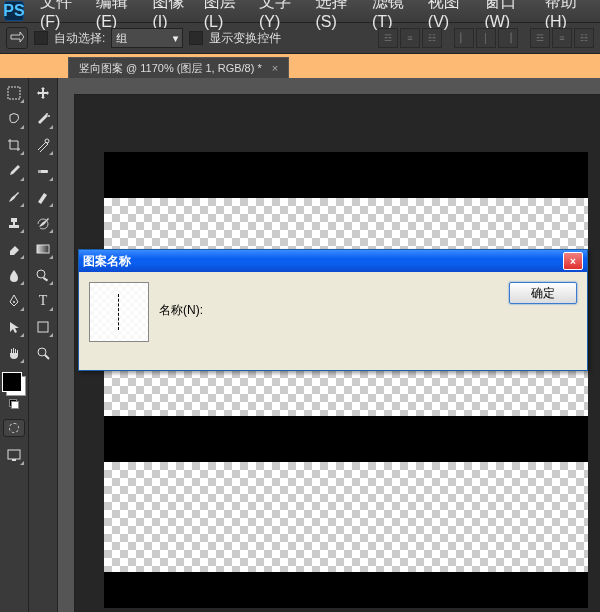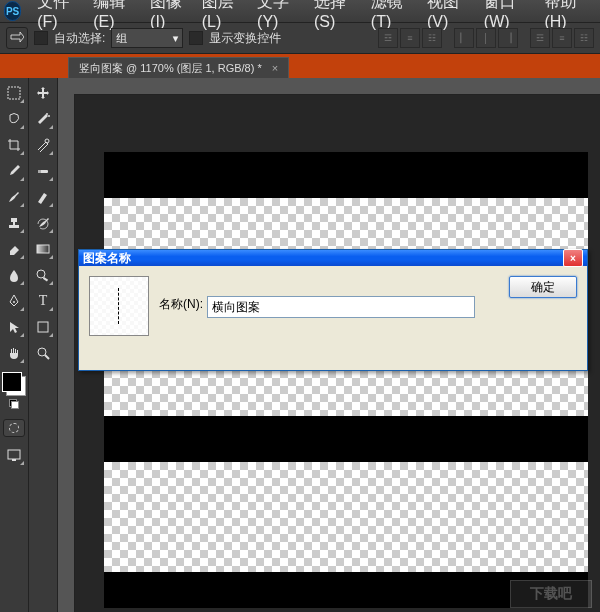--- a/index.html
+++ b/index.html
@@ -1,30 +1,30 @@
 <!DOCTYPE html>
 <html><head>
 <meta charset="utf-8">
 <style>
   html,body{margin:0;padding:0;width:600px;height:612px;overflow:hidden;background:#444;font-family:"Microsoft YaHei",SimSun,Arial,sans-serif;font-size:12px;color:#e6e6e6}
   
   .menubar{height:22px;background:linear-gradient(#4a4a4a,#3b3b3b);display:flex;align-items:center;padding:0 4px}
-  .ps-logo{width:18px;height:18px;margin-right:10px;background:#0a2a4a;border:1px solid #0a4a8a;border-radius:10px;display:flex;align-items:center;justify-content:center;font-weight:bold;font-size:10px;color:#4fc3ff}
+  .ps-logo{width:18px;height:18px;margin-right:10px;background:#0a2a4a;border:1px solid #0a4a8a;border-radius:3px;display:flex;align-items:center;justify-content:center;font-weight:bold;font-size:16px;color:#4fc3ff}
   .menu-item{padding:0 6px;font-size:16px;color:#e6e6e6;cursor:default}
   
   .optbar{height:30px;background:#3c3c3c;border-top:1px solid #222;border-bottom:1px solid #222;display:flex;align-items:center;padding:0 6px;gap:6px}
   .tool-ind{width:20px;height:20px;border:1px solid #222;border-radius:3px;display:flex;align-items:center;justify-content:center;color:#eee;font-size:11px}
   .cb{width:12px;height:12px;border:1px solid #222;background:#2a2a2a;display:inline-block}
   .label{color:#ddd}
   .select{width:62px;height:18px;background:#4a4a4a;border:1px solid #222;color:#eee;font-size:11px;padding:0 4px;display:flex;align-items:center;justify-content:space-between}
   .align-group{margin-left:auto;display:flex;gap:12px}
   .align-cluster{display:flex;gap:2px}
   .align-btn{width:18px;height:18px;border:1px solid #2a2a2a;background:#3a3a3a;display:flex;align-items:center;justify-content:center;color:#777;font-size:9px}
   
-  .tabbar{height:24px;background:#c2410c;display:flex;align-items:flex-end;padding-left:68px}
+  .tabbar{height:24px;background:#fdba74;display:flex;align-items:flex-end;padding-left:68px}
   .tab{height:20px;background:#424242;color:#ddd;font-size:11px;display:flex;align-items:center;padding:0 10px;border-top:1px solid #555;border-left:1px solid #555;border-right:1px solid #555}
   .tab .x{margin-left:10px;color:#aaa}
   
   .workspace{display:flex;height:536px}
   .toolcol{width:28px;background:#3a3a3a;border-right:1px solid #222;display:flex;flex-direction:column;align-items:center;padding-top:2px;gap:0}
   .tbx{width:22px;height:22px;margin:1px 0;display:flex;align-items:center;justify-content:center;color:#ddd;font-size:13px;border:1px solid transparent;position:relative}
   .tbx svg{display:block}
   .tbx .corner{position:absolute;right:1px;bottom:1px;width:0;height:0;border-right:4px solid #aaa;border-top:4px solid transparent}
   .toolcol2{width:28px;background:#3a3a3a;border-right:1px solid #222;display:flex;flex-direction:column;align-items:center;padding-top:2px}
   .swatch{width:24px;height:24px;position:relative;margin-top:6px}
@@ -37,21 +37,21 @@
   .mask-btn .dot{width:8px;height:8px;border-radius:50%;border:1px dashed #ccc}
   .canvas-area{flex:1;background:#262626;position:relative;overflow:hidden}
   .ruler-c{position:absolute;left:0;top:0;width:16px;height:16px;background:#555;border-right:1px solid #222;border-bottom:1px solid #222}
   .ruler-h{position:absolute;left:16px;top:0;right:0;height:16px;background:#555;border-bottom:1px solid #222}
   .ruler-v{position:absolute;left:0;top:16px;width:16px;bottom:0;background:#555;border-right:1px solid #222}
   .canvas{position:absolute;left:46px;top:74px;width:484px;height:456px;background:#fff}
   .checker{background-image:linear-gradient(45deg,#ccc 25%,transparent 25%),linear-gradient(-45deg,#ccc 25%,transparent 25%),linear-gradient(45deg,transparent 75%,#ccc 75%),linear-gradient(-45deg,transparent 75%,#ccc 75%);background-size:16px 16px;background-position:0 0,0 8px,8px -8px,-8px 0;background-color:#fff}
   .band-black{background:#000}
   
   .modal{position:absolute;left:78px;top:249px;width:508px;height:120px;background:#ece9d8;border:1px solid #1a5fac;box-shadow:2px 2px 4px rgba(0,0,0,.4);font-family:SimSun,Arial,sans-serif;color:#000}
-  .modal-tb{height:16px;background:linear-gradient(#3a8cff,#0a5ff0 40%,#0a5ff0 60%,#0a4ad0);display:flex;align-items:center;padding:0 4px}
+  .modal-tb{height:22px;background:linear-gradient(#3a8cff,#0a5ff0 40%,#0a5ff0 60%,#0a4ad0);display:flex;align-items:center;padding:0 4px}
   .modal-tb span.title{color:#fff;font-weight:bold;font-size:12px}
   .modal-close{margin-left:auto;width:18px;height:16px;background:linear-gradient(#f08080,#e03030);border:1px solid #fff;border-radius:2px;color:#fff;display:flex;align-items:center;justify-content:center;font-size:10px;font-weight:bold}
   .modal-body{display:flex;padding:10px;gap:10px;height:80px}
   .preview{width:58px;height:58px;border:1px solid #888;background:#fff;background-image:linear-gradient(45deg,#f8f8f8 25%,transparent 25%),linear-gradient(-45deg,#f8f8f8 25%,transparent 25%),linear-gradient(45deg,transparent 75%,#f8f8f8 75%),linear-gradient(-45deg,transparent 75%,#f8f8f8 75%);background-size:8px 8px;background-position:0 0,0 4px,4px -4px,-4px 0;display:flex;align-items:center;justify-content:center}
   .preview .stitch{width:2px;height:36px;border-left:1px dashed #000}
   .name-row{display:flex;gap:4px;margin-top:20px}
   .name-row input{width:258px;height:18px;font-size:12px;border:1px solid #7f9db9;padding:1px 4px}
   .modal-btns{display:flex;flex-direction:column;gap:24px;margin-left:auto}
   .winbtn{width:66px;height:20px;background:linear-gradient(#fefefe,#dcdcdc);border:1px solid #888;border-radius:2px;color:#000;font-size:12px;display:flex;align-items:center;justify-content:center}
   .winbtn.default{border:1px solid #3a7ad0;box-shadow:0 0 2px #3a7ad0}
@@ -290,34 +290,32 @@
     <div class="ruler-v"></div>
     <div class="canvas">
       <div class="band-black" style="height:46px"></div>
       <div class="checker" style="height:106px"></div>
       <div class="band-black" style="height:58px"></div>
       <div class="checker" style="height:54px"></div>
       <div class="band-black" style="height:46px"></div>
       <div class="checker" style="height:110px"></div>
       <div class="band-black" style="height:36px"></div>
     </div>
-    <div class="watermark">下载吧</div>
   </div>
 </div>
 
 <div class="modal">
   <div class="modal-tb">
     <span class="title">图案名称</span>
     <div class="modal-close">×</div>
   </div>
   <div class="modal-body">
     <div class="preview">
         <div class="stitch"></div>
       </div>
     <div class="name-row">
       <span>名称(N):</span>
-      <input type="text" value="横向图案" style="">
     </div>
     <div class="modal-btns">
       <div class="winbtn default">确定</div>
     </div>
   </div>
 </div>
 
 </body></html>

